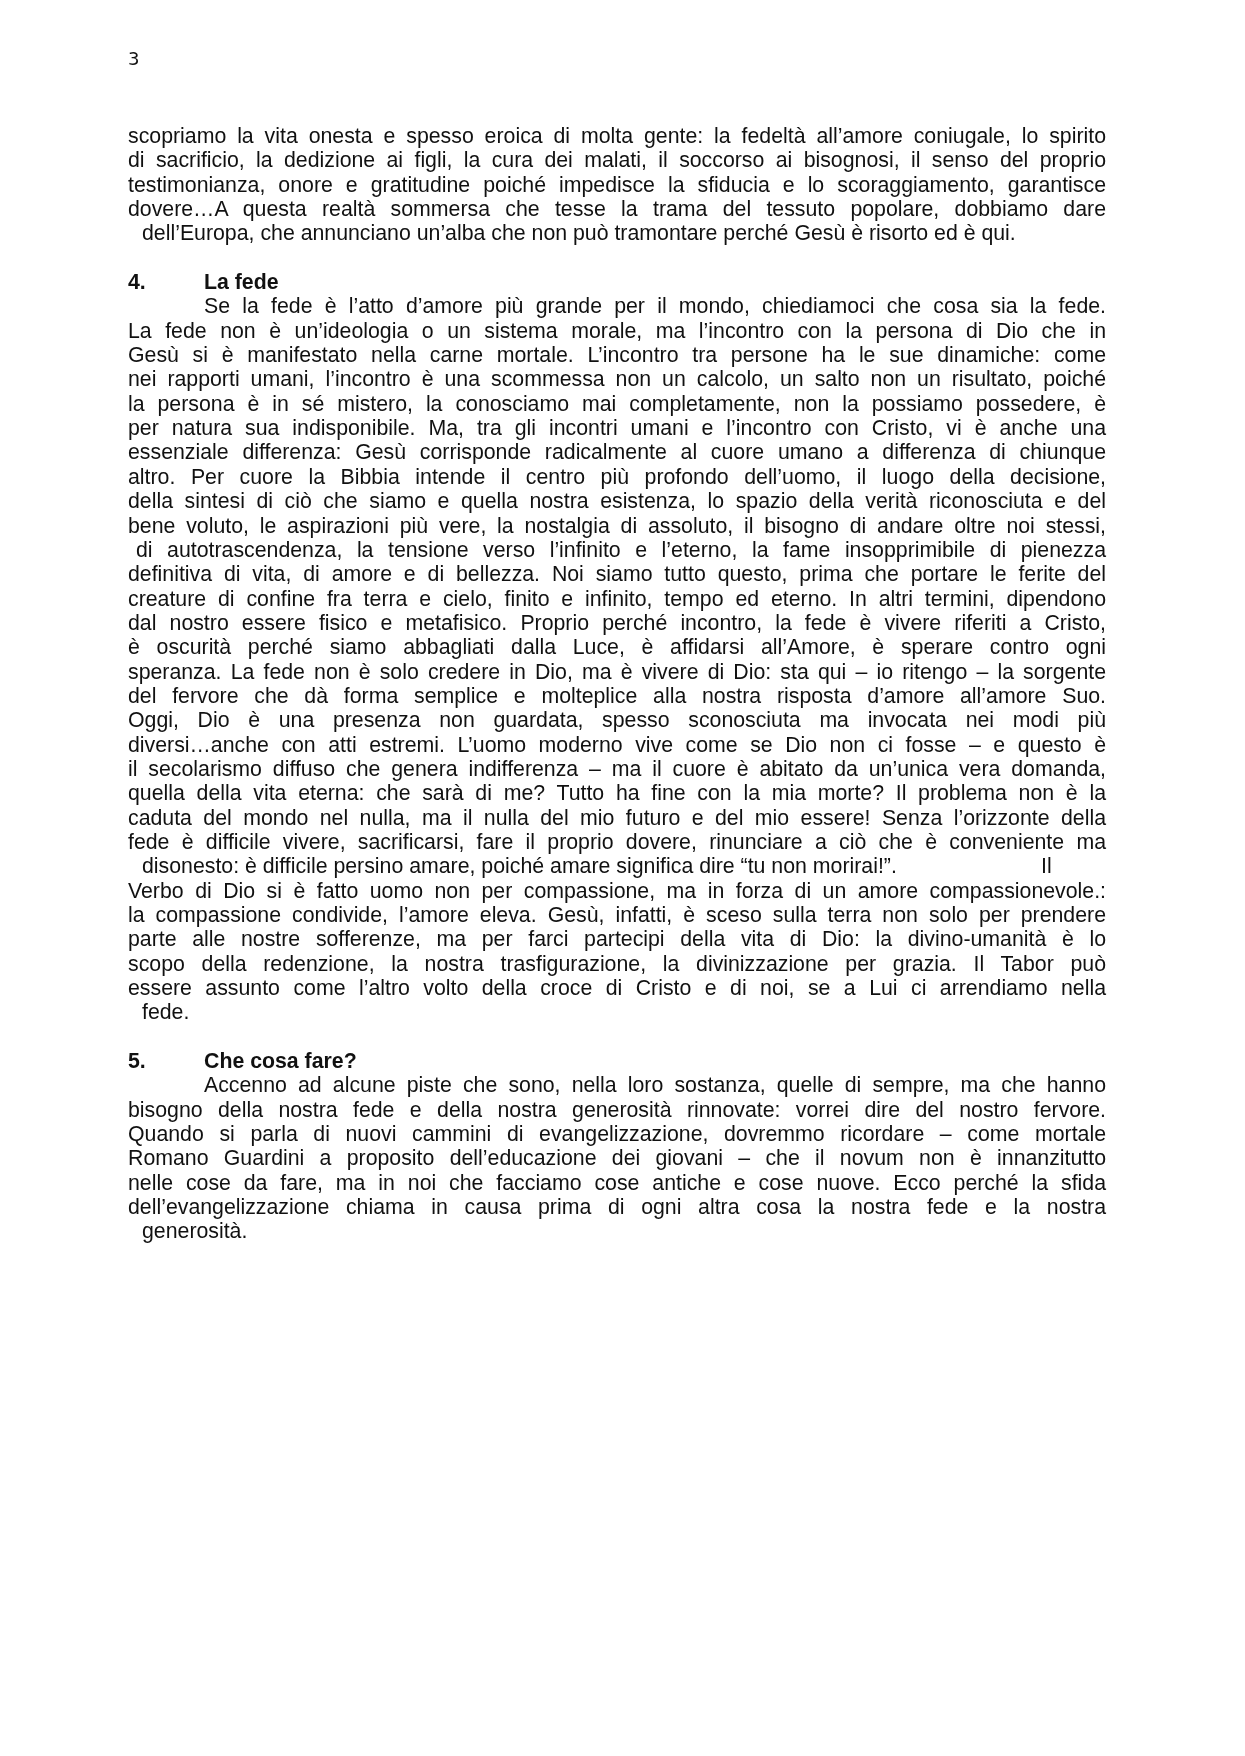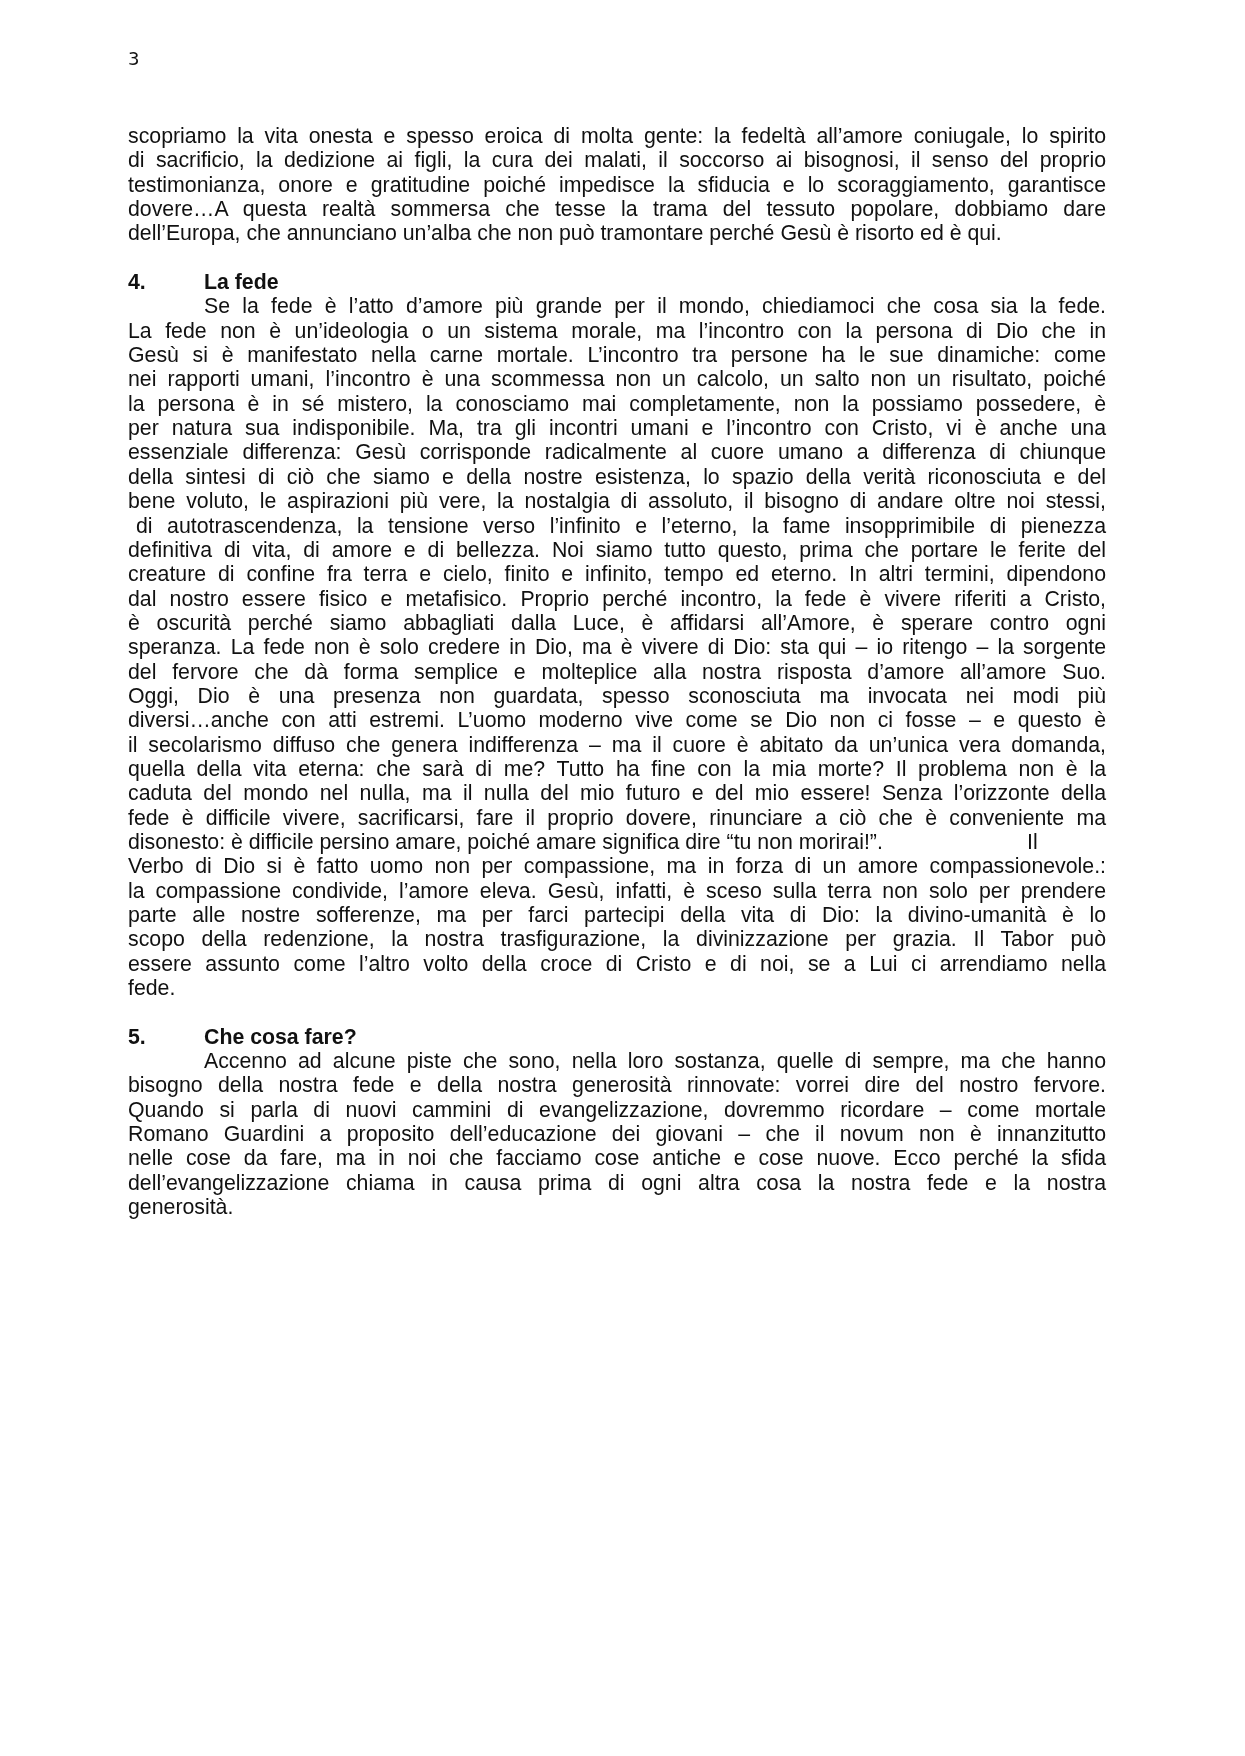--- a/index.html
+++ b/index.html
@@ -34,20 +34,21 @@
     .line {
       display: block;
       white-space: nowrap;
       text-align: justify;
       text-align-last: justify;
       height: 24.35px;
       overflow: visible;
     }
     .line.last {
       text-align-last: left;
+      margin-left: 14px;
     }
     .line.indent {
       padding-left: 76px;
     }
     .gap {
       height: 24.35px;
     }
     .heading {
       display: flex;
       height: 24.35px;
@@ -80,21 +81,22 @@
     <span>La fede</span>
   </div>
   <div class="paragraph">
     <span class="line indent" style="white-space: normal;">Se la fede è l’atto d’amore più grande per il mondo, chiediamoci che cosa sia la fede.</span>
     <span class="line" style="white-space: normal;">La fede non è un’ideologia o un sistema morale, ma l’incontro con la persona di Dio che in</span>
     <span class="line" style="white-space: normal;">Gesù si è manifestato nella carne mortale. L’incontro tra persone ha le sue dinamiche: come</span>
     <span class="line" style="white-space: normal;">nei rapporti umani, l’incontro è una scommessa non un calcolo, un salto non un risultato, poiché</span>
     <span class="line" style="white-space: normal;">la persona è in sé mistero, la conosciamo mai completamente, non la possiamo possedere, è</span>
     <span class="line" style="white-space: normal;">per natura sua indisponibile. Ma, tra gli incontri umani e l’incontro con Cristo, vi è anche una</span>
     <span class="line" style="white-space: normal;">essenziale differenza: Gesù corrisponde radicalmente al cuore umano a differenza di chiunque</span>
-    <span class="line" style="white-space: normal;">della sintesi di ciò che siamo e della nostre esistenza, lo spazio della verità riconosciuta e del</span>
+    <span class="line" style="white-space: normal;">altro. Per cuore la Bibbia intende il centro più profondo dell’uomo, il luogo della decisione,</span>
+    <span class="line" style="white-space: normal;">della sintesi di ciò che siamo e quella nostra esistenza, lo spazio della verità riconosciuta e del</span>
     <span class="line" style="white-space: normal;">bene voluto, le aspirazioni più vere, la nostalgia di assoluto, il bisogno di andare oltre noi stessi,</span>
     <span class="line" style="white-space: normal; margin-left: 8px;">di autotrascendenza, la tensione verso l’infinito e l’eterno, la fame insopprimibile di pienezza</span>
     <span class="line" style="white-space: normal;">definitiva di vita, di amore e di bellezza. Noi siamo tutto questo, prima che portare le ferite del</span>
     <span class="line" style="white-space: normal;">creature di confine fra terra e cielo, finito e infinito, tempo ed eterno. In altri termini, dipendono</span>
     <span class="line" style="white-space: normal;">dal nostro essere fisico e metafisico. Proprio perché incontro, la fede è vivere riferiti a Cristo,</span>
     <span class="line" style="white-space: normal;">è oscurità perché siamo abbagliati dalla Luce, è affidarsi all’Amore, è sperare contro ogni</span>
     <span class="line" style="white-space: normal;">speranza. La fede non è solo credere in Dio, ma è vivere di Dio: sta qui – io ritengo – la sorgente</span>
     <span class="line" style="white-space: normal;">del fervore che dà forma semplice e molteplice alla nostra risposta d’amore all’amore Suo.</span>
     <span class="line" style="white-space: normal;">Oggi, Dio è una presenza non guardata, spesso sconosciuta ma invocata nei modi più</span>
     <span class="line" style="white-space: normal;">diversi…anche con atti estremi. L’uomo moderno vive come se Dio non ci fosse – e questo è</span>

